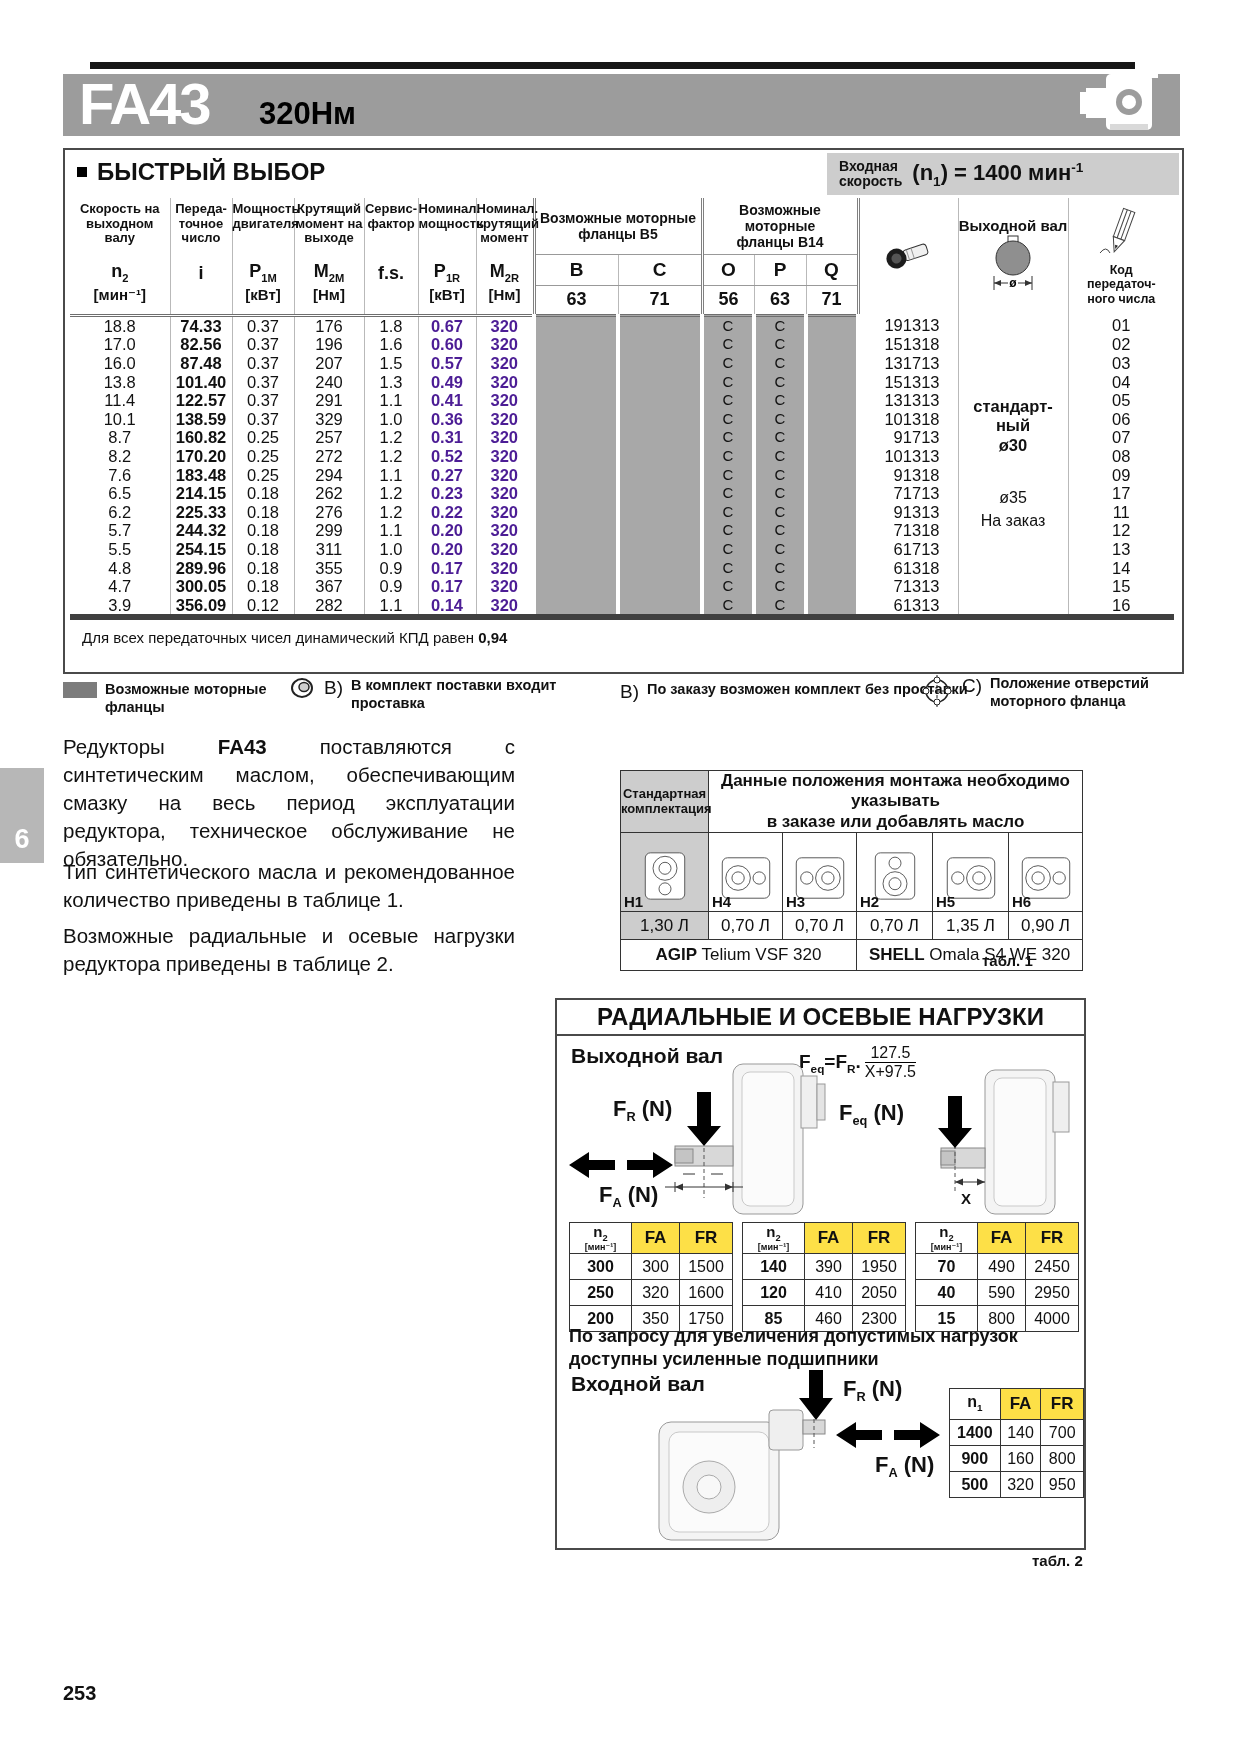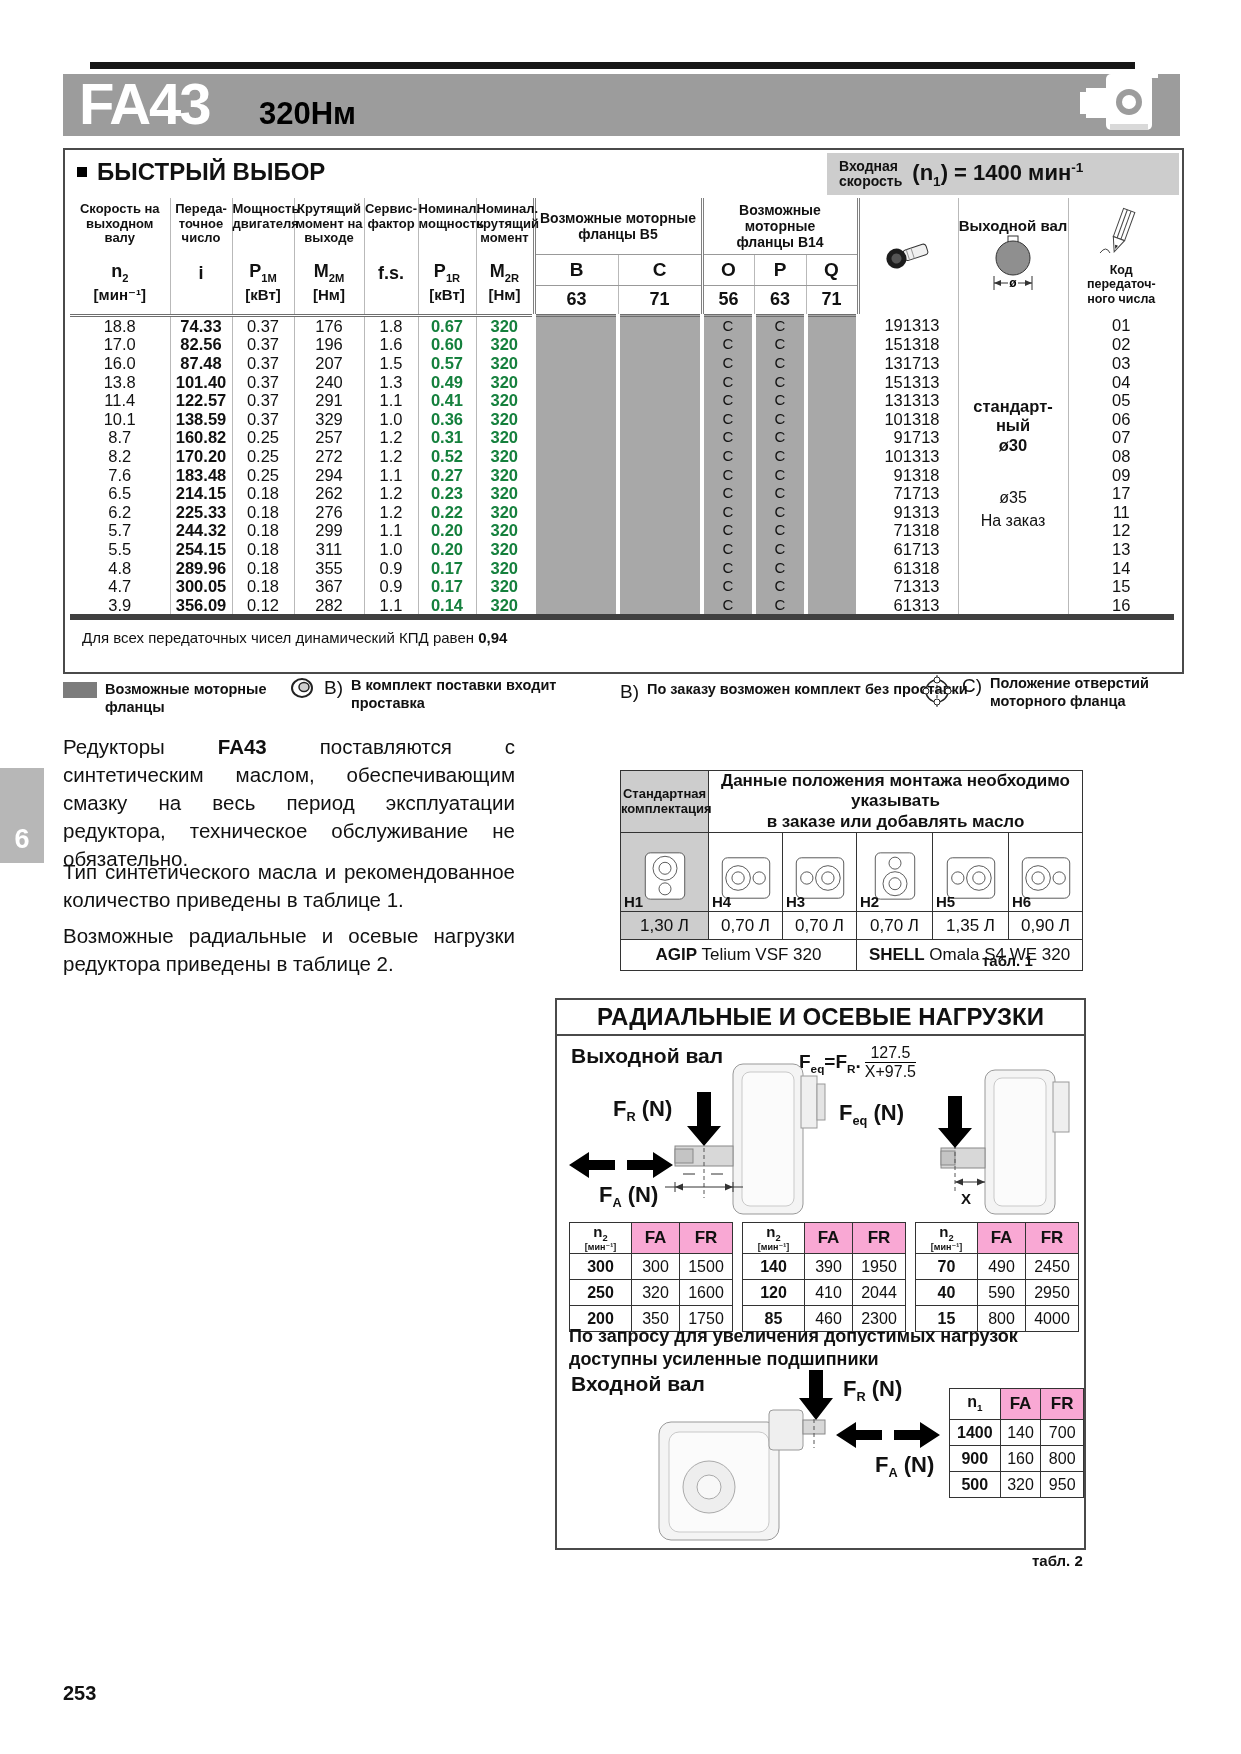--- a/index.html
+++ b/index.html
@@ -37,21 +37,21 @@
   .qs th:first-child,.qs td:first-child{border-left:none;}
   .qs .sep{border-left:3px double #808080;}
   .qs thead tr:last-child th{border-bottom:3px double #6e6e6e;}
   .qs .grp{font-size:14px;line-height:1.15;border-bottom:1px solid #999;vertical-align:middle;}
   .qs .sub2{font-size:19px;font-weight:bold;border-bottom:1px solid #999;height:28px;vertical-align:middle;}
   .qs .size{font-size:18px;font-weight:bold;height:26px;vertical-align:middle;}
   .qs .icon{vertical-align:middle;}
   .qs tbody td{height:18.6px;font-size:16.5px;padding:0;line-height:18px;}
   .qs tbody td.g{background:#a8a8a8;border-left:4px solid #fff;border-right:4px solid #fff;font-size:15px;}
   .qs tbody td.c-i{font-weight:bold;}
-  .qs tbody td.gray{color:#15803d;font-weight:bold;}
+  .qs tbody td.gray{color:#4c1d95;font-weight:bold;}
   .qs tbody td.c-code{text-align:right;padding-right:18px;}
   .qs td.c-shaft{vertical-align:middle;}
   .qs td.c-shaft .std{font-weight:bold;font-size:16.5px;line-height:1.2;}
   .qs td.c-shaft .opt{font-size:16px;line-height:1.45;margin-top:30px;}
   .qs tfoot td{border-top:6px solid #404040;text-align:left;font-size:15px;padding:9px 4px 9px 12px;}
 
   
   .legend-item{position:absolute;display:flex;gap:8px;align-items:flex-start;font-size:14.5px;font-weight:bold;line-height:1.25;}
   .legend-item .pref{font-size:19px;font-weight:normal;}
   #lg1 .swatch{width:34px;height:16px;background:#7c7c7c;margin-top:2px;}
@@ -81,21 +81,21 @@
   .frac .num{display:block;border-bottom:1.5px solid #000;padding:0 3px;}
   .frac .den{display:block;}
   .flabel{position:absolute;font-size:22px;font-weight:bold;}
   .flabel sub{font-size:58%;}
   .dim-x{position:absolute;font-size:15px;font-weight:bold;}
 
   .ltables{left:12px;top:222px;display:flex;gap:9px;position:absolute;}
   table.lt{border-collapse:collapse;table-layout:fixed;}
   table.lt th,table.lt td{border:1.5px solid #333;text-align:center;padding:0;height:25px;font-size:16px;}
   table.lt th{height:30px;}
-  table.lt th.gh{background:#f9a8d4;font-size:17px;}
+  table.lt th.gh{background:#fde047;font-size:17px;}
   table.lt th.nh{font-size:15px;line-height:1;}
   table.lt th.nh .u{font-size:9px;display:block;margin-top:-1px;}
   table.lt td.b{font-weight:bold;}
 
   #bearing-note{left:12px;top:325px;font-size:18px;font-weight:bold;line-height:1.25;position:absolute;}
   #in-label{left:14px;top:372px;font-size:21px;font-weight:bold;position:absolute;}
   #in-table{left:392px;top:388px;position:absolute;padding-left:20px;}
 
   
   .gbox-draw{position:absolute;}
@@ -742,21 +742,21 @@
         </thead>
       <tbody>
           <tr>
             <td class="b">140</td>
             <td>390</td>
             <td>1950</td>
           </tr>
           <tr>
             <td class="b">120</td>
             <td>410</td>
-            <td>2044</td>
+            <td>2050</td>
           </tr>
           <tr>
             <td class="b">85</td>
             <td>460</td>
             <td>2300</td>
           </tr>
         </tbody>
     </table>
     <table class="lt">
       <colgroup>

